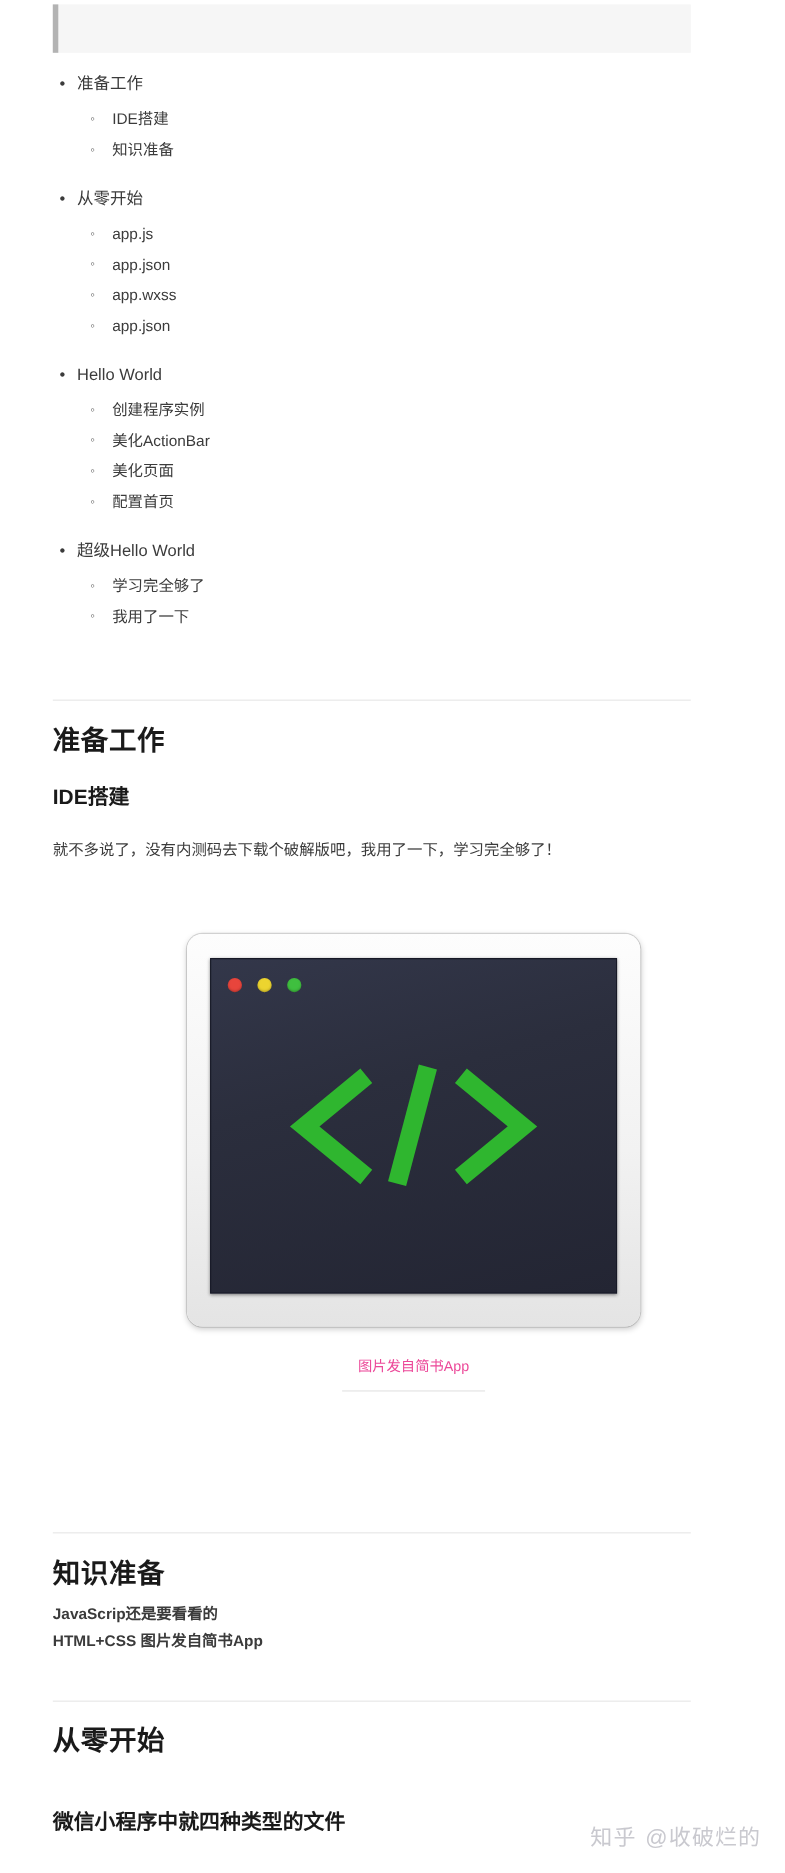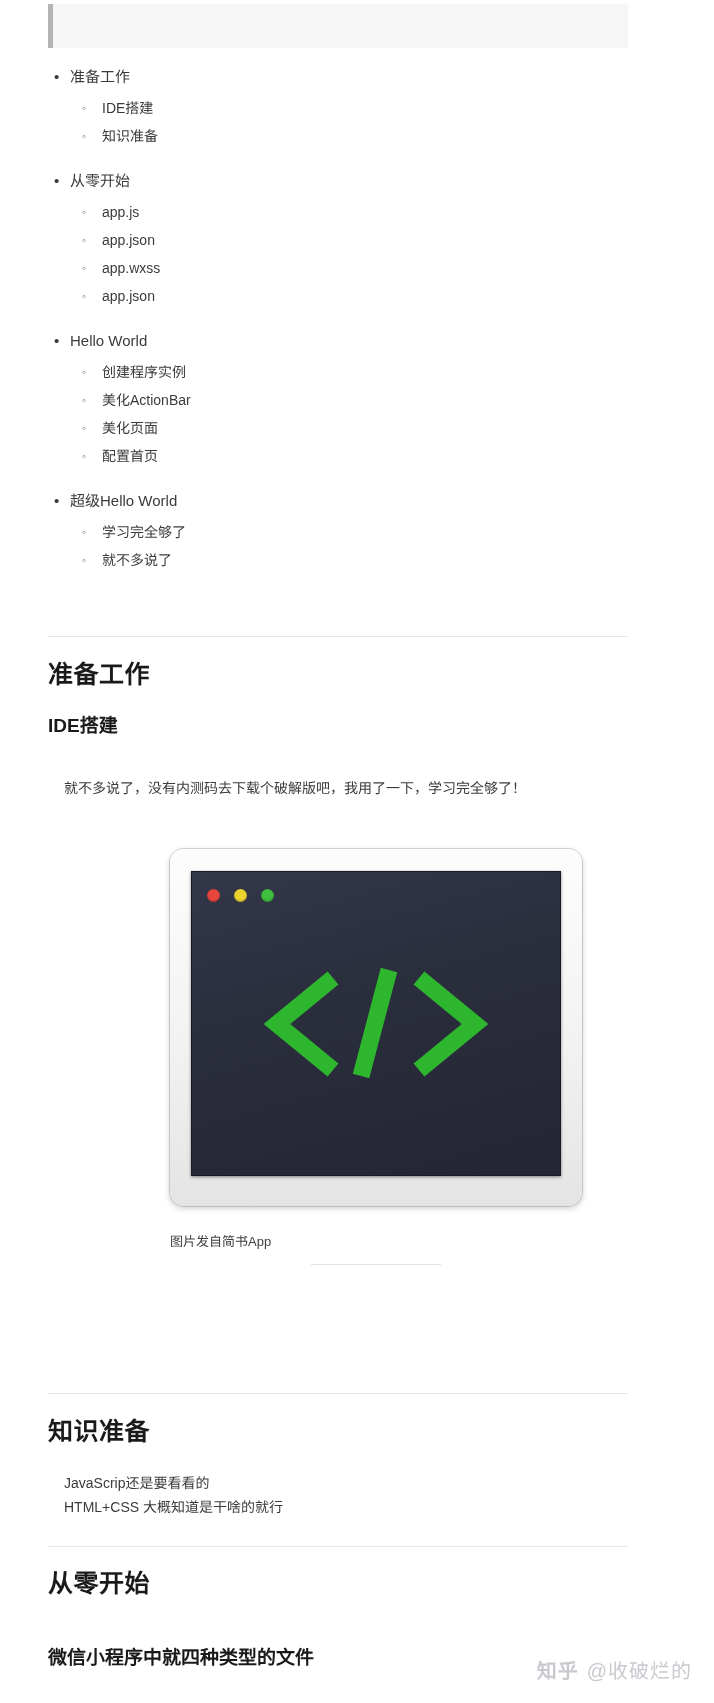--- a/index.html
+++ b/index.html
@@ -120,24 +120,24 @@
   .h3.s2 { top: 1647px; }
 
   
   .para {
     position: absolute;
     left: 48px;
     width: 600px;
     font-size: 14px;
     line-height: 24px;
     color: #3b3b3b;
-    margin: 16px;
+    margin: 0;
   }
   .para.p1 { top: 760px; }
-  .para.p2 { top: 1455px; }
+  .para.p2 { top: 1455px; font-weight: bold; }
   .para.p2 .line { display: block; }
 
   
   .figure {
     position: absolute;
     left: 130px;
     top: 833px;
     width: 412px;
   }
   .device {
@@ -183,43 +183,44 @@
     top: 92px;
     height: 120px;
     display: flex;
     align-items: center;
     justify-content: center;
   }
   .code-glyph svg { display: block; }
 
   .figcaption {
     margin-top: 26px;
+    text-align: center;
     font-size: 13px;
-    color: #404040;
+    color: #ec4899;
     line-height: 20px;
   }
   .caption-rule {
     width: 130px;
     height: 1px;
     background: #e2e2e2;
     margin: 12px auto 0 auto;
   }
 
   
   .watermark {
     position: absolute;
     right: 22px;
     bottom: 22px;
     font-size: 20px;
     color: #c9c9cf;
     letter-spacing: 1px;
     line-height: 1;
     white-space: nowrap;
   }
-  .watermark .wm-logo { font-weight: bold; margin-right: 8px; }
+  .watermark .wm-logo { font-weight: normal; margin-right: 8px; }
 </style>
 </head>
 <body>
 
 <div class="page">
 
   <div class="blockquote"></div>
 
   <nav class="toc">
 
@@ -295,21 +296,21 @@
         <span class="marker">•</span>
         <span>超级Hello World</span>
       </div>
       <div class="toc-sub-list">
         <div class="toc-sub">
           <span class="marker">◦</span>
           <span>学习完全够了</span>
         </div>
         <div class="toc-sub">
           <span class="marker">◦</span>
-          <span>就不多说了</span>
+          <span>我用了一下</span>
         </div>
       </div>
     </div>
 
   </nav>
 
   <div class="hr r1"></div>
 
   <h2 class="h2 t1">准备工作</h2>
   <h3 class="h3 s1">IDE搭建</h3>
@@ -338,21 +339,21 @@
       <span>图片发自简书App</span>
       <div class="caption-rule"></div>
     </figcaption>
   </figure>
 
   <div class="hr r2"></div>
 
   <h2 class="h2 t2">知识准备</h2>
   <p class="para p2">
     <span class="line">JavaScrip还是要看看的</span>
-    <span class="line">HTML+CSS 大概知道是干啥的就行</span>
+    <span class="line">HTML+CSS 图片发自简书App</span>
   </p>
 
   <div class="hr r3"></div>
 
   <h2 class="h2 t3">从零开始</h2>
   <h3 class="h3 s2">微信小程序中就四种类型的文件</h3>
 
   <div class="watermark">
     <span class="wm-logo">知乎</span><span>@收破烂的</span>
   </div>

